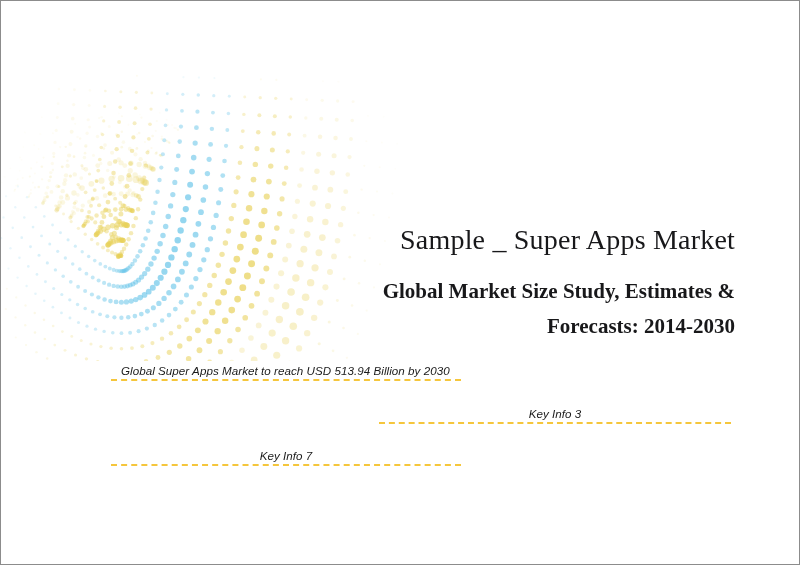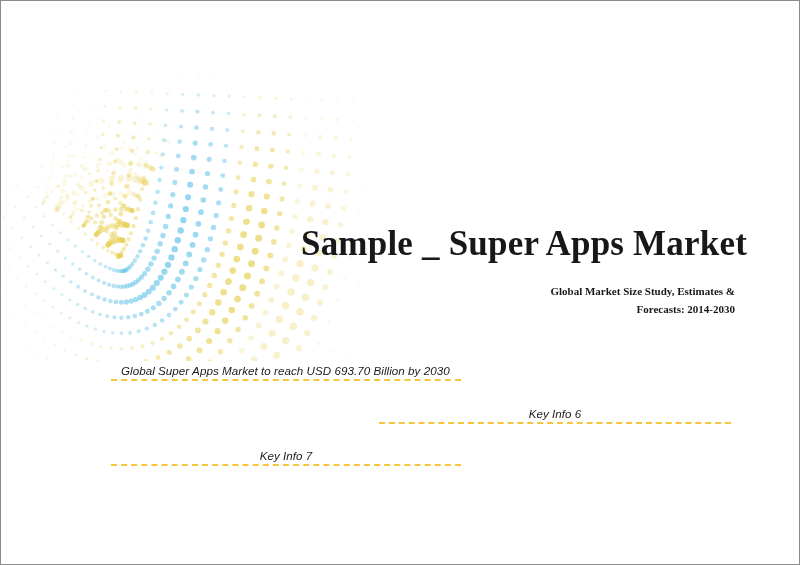--- a/index.html
+++ b/index.html
@@ -31,33 +31,33 @@
   
   .title-block {
     position: absolute;
     left: 300px;
     top: 222px;
     width: 434px;
     text-align: right;
   }
   .main-title {
     font-family: "Liberation Serif", serif;
-    font-weight: bold;
-    font-size: 35px;
+    font-weight: normal;
+    font-size: 28px;
     letter-spacing: 0.2px;
     color: #18181a;
     line-height: 1.2;
     white-space: nowrap;
     text-align: right;
   }
   .subtitle {
     margin-top: 17px;
     font-family: "Liberation Serif", serif;
     font-weight: bold;
-    font-size: 11px;
+    font-size: 21px;
     color: #18181a;
     line-height: 1.68;
     text-align: right;
   }
   .subtitle .sub-line { display: block; }
 
   
   .keyline {
     position: absolute;
     border-bottom: 2px dashed #f5c63c;
@@ -937,24 +937,24 @@
 
   <div class="title-block">
     <div class="main-title">Sample _ Super Apps Market</div>
     <div class="subtitle">
       <span class="sub-line">Global Market Size Study, Estimates &amp;</span>
       <span class="sub-line">Forecasts: 2014-2030</span>
     </div>
   </div>
 
   <div class="keyline" id="keyline-0">
-    <span class="keytext">Global Super Apps Market to reach USD 693.70 Billion by 2030</span>
+    <span class="keytext">Global Super Apps Market to reach USD 513.94 Billion by 2030</span>
   </div>
 
   <div class="keyline" id="keyline-1">
-    <span class="keytext">Key Info 6</span>
+    <span class="keytext">Key Info 3</span>
   </div>
 
   <div class="keyline" id="keyline-2">
     <span class="keytext">Key Info 7</span>
   </div>
 
 </div>
 
 </body></html>

